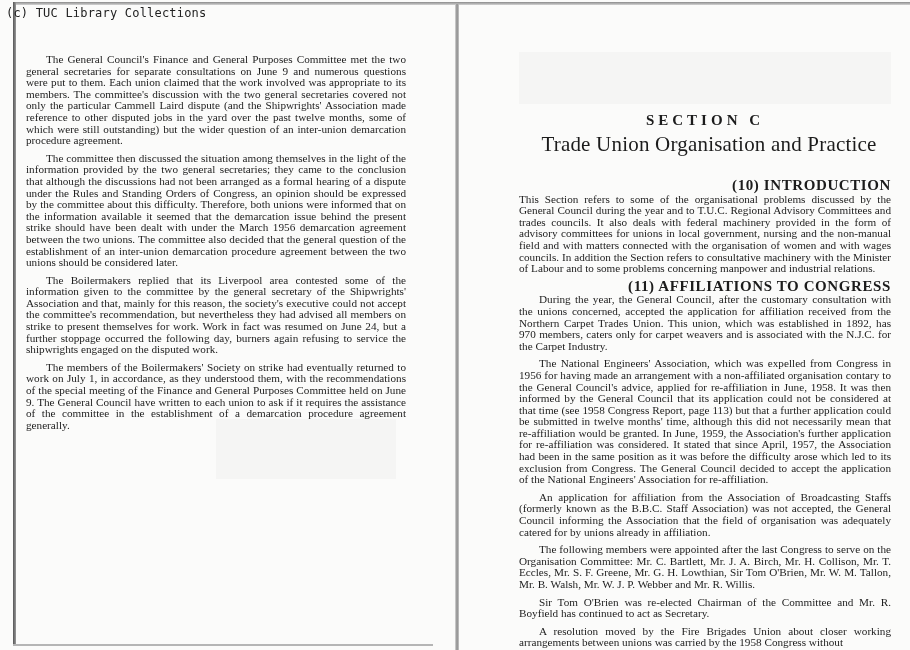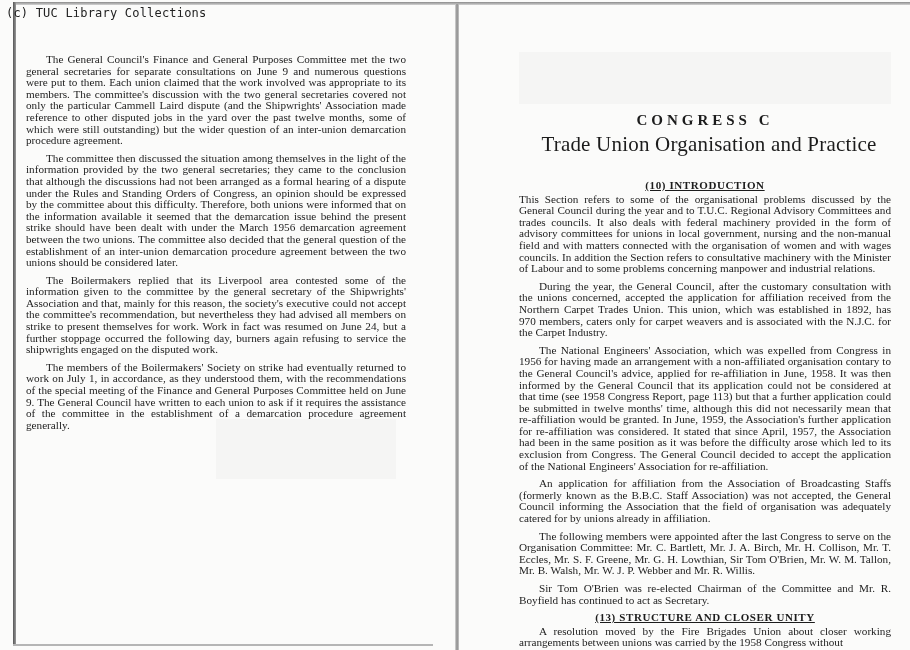--- a/index.html
+++ b/index.html
@@ -108,26 +108,25 @@
     .section-title {
       position: absolute;
       left: 60px;
       top: 108px;
       width: 380px;
       text-align: center;
       font-size: 21px;
       letter-spacing: 0.2px;
     }
     .subhead {
-      text-align: center;
+      text-align: right;
       font-weight: bold;
-      font-size: 11px;
+      font-size: 15px;
       letter-spacing: 0.6px;
       margin: 6px 0 2px 0;
-      text-decoration: underline;
     }
     .subhead.first { margin-top: 0; }
     .page-num {
       position: absolute;
       font-size: 11px;
       font-weight: bold;
     }
     .page-left .page-num { left: 190px; top: 626px; }
     .page-right .page-num { left: 244px; top: 632px; }
     .ghost {
@@ -153,34 +152,34 @@
       <p class="para">The General Council's Finance and General Purposes Committee met the two general secretaries for separate consultations on June 9 and numerous questions were put to them. Each union claimed that the work involved was appropriate to its members. The committee's discussion with the two general secretaries covered not only the particular Cammell Laird dispute (and the Shipwrights' Association made reference to other disputed jobs in the yard over the past twelve months, some of which were still outstanding) but the wider question of an inter-union demarcation procedure agreement.</p>
       <p class="para">The committee then discussed the situation among themselves in the light of the information provided by the two general secretaries; they came to the conclusion that although the discussions had not been arranged as a formal hearing of a dispute under the Rules and Standing Orders of Congress, an opinion should be expressed by the committee about this difficulty. Therefore, both unions were informed that on the information available it seemed that the demarcation issue behind the present strike should have been dealt with under the March 1956 demarcation agreement between the two unions. The committee also decided that the general question of the establishment of an inter-union demarcation procedure agreement between the two unions should be considered later.</p>
       <p class="para">The Boilermakers replied that its Liverpool area contested some of the information given to the committee by the general secretary of the Shipwrights' Association and that, mainly for this reason, the society's executive could not accept the committee's recommendation, but nevertheless they had advised all members on strike to present themselves for work. Work in fact was resumed on June 24, but a further stoppage occurred the following day, burners again refusing to service the shipwrights engaged on the disputed work.</p>
       <p class="para">The members of the Boilermakers' Society on strike had eventually returned to work on July 1, in accordance, as they understood them, with the recommendations of the special meeting of the Finance and General Purposes Committee held on June 9. The General Council have written to each union to ask if it requires the assistance of the committee in the establishment of a demarcation procedure agreement generally.</p>
     </div>
     <div class="page-num">130</div>
   </div>
 
   <div class="page page-right">
     <div class="ghost" style="left:60px;top:28px;width:372px;height:52px;"></div>
-    <div class="section-label">CONGRESS C</div>
+    <div class="section-label">SECTION C</div>
     <div class="section-title">Trade Union Organisation and Practice</div>
 
     <div class="body-text">
       <div class="subhead first">(10) INTRODUCTION</div>
       <p class="para no-indent">This Section refers to some of the organisational problems discussed by the General Council during the year and to T.U.C. Regional Advisory Committees and trades councils. It also deals with federal machinery provided in the form of advisory committees for unions in local government, nursing and the non-manual field and with matters connected with the organisation of women and with wages councils. In addition the Section refers to consultative machinery with the Minister of Labour and to some problems concerning manpower and industrial relations.</p>
 
+      <div class="subhead">(11) AFFILIATIONS TO CONGRESS</div>
       <p class="para">During the year, the General Council, after the customary consultation with the unions concerned, accepted the application for affiliation received from the Northern Carpet Trades Union. This union, which was established in 1892, has 970 members, caters only for carpet weavers and is associated with the N.J.C. for the Carpet Industry.</p>
       <p class="para">The National Engineers' Association, which was expelled from Congress in 1956 for having made an arrangement with a non-affiliated organisation contary to the General Council's advice, applied for re-affiliation in June, 1958. It was then informed by the General Council that its application could not be considered at that time (see 1958 Congress Report, page 113) but that a further application could be submitted in twelve months' time, although this did not necessarily mean that re-affiliation would be granted. In June, 1959, the Association's further application for re-affiliation was considered. It stated that since April, 1957, the Association had been in the same position as it was before the difficulty arose which led to its exclusion from Congress. The General Council decided to accept the application of the National Engineers' Association for re-affiliation.</p>
       <p class="para">An application for affiliation from the Association of Broadcasting Staffs (formerly known as the B.B.C. Staff Association) was not accepted, the General Council informing the Association that the field of organisation was adequately catered for by unions already in affiliation.</p>
 
       <p class="para">The following members were appointed after the last Congress to serve on the Organisation Committee: Mr. C. Bartlett, Mr. J. A. Birch, Mr. H. Collison, Mr. T. Eccles, Mr. S. F. Greene, Mr. G. H. Lowthian, Sir Tom O'Brien, Mr. W. M. Tallon, Mr. B. Walsh, Mr. W. J. P. Webber and Mr. R. Willis.</p>
       <p class="para">Sir Tom O'Brien was re-elected Chairman of the Committee and Mr. R. Boyfield has continued to act as Secretary.</p>
 
-      <div class="subhead">(13) STRUCTURE AND CLOSER UNITY</div>
       <p class="para">A resolution moved by the Fire Brigades Union about closer working arrangements between unions was carried by the 1958 Congress without</p>
     </div>
 
     <div class="page-num">117</div>
   </div>
 
 </div>
 
 </body></html>

